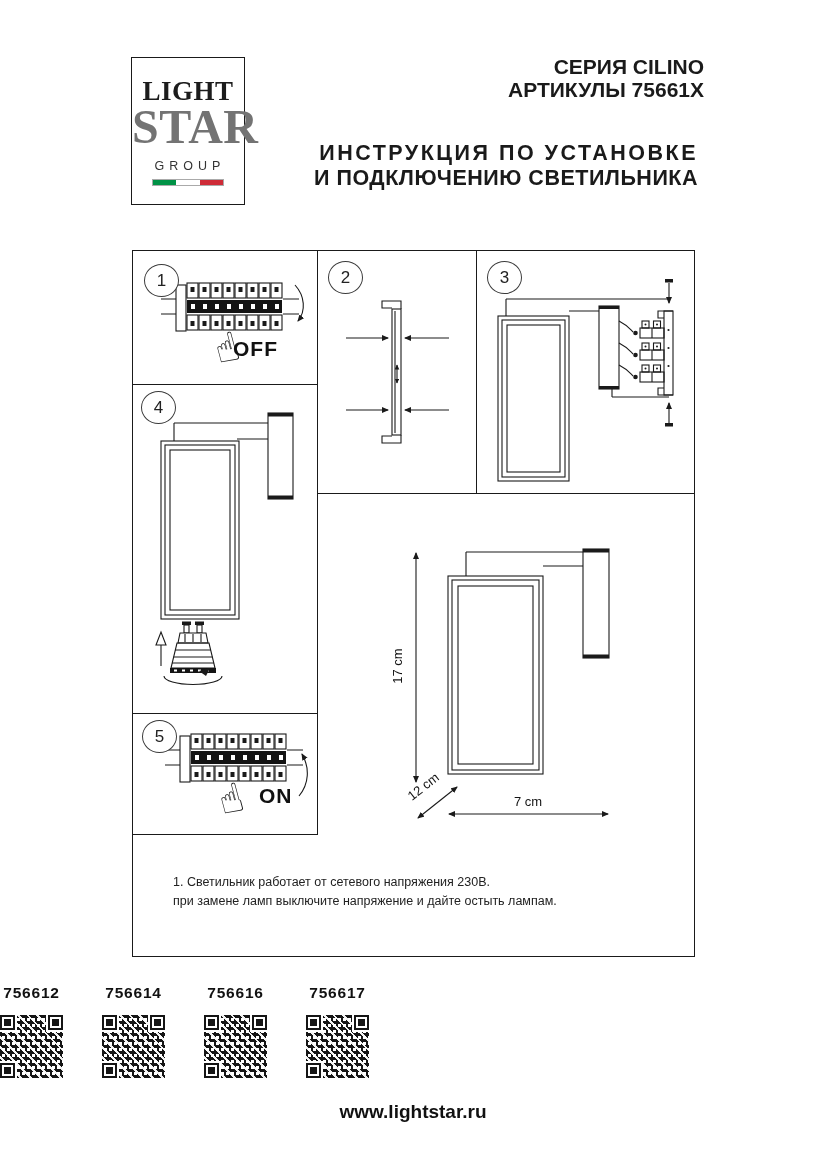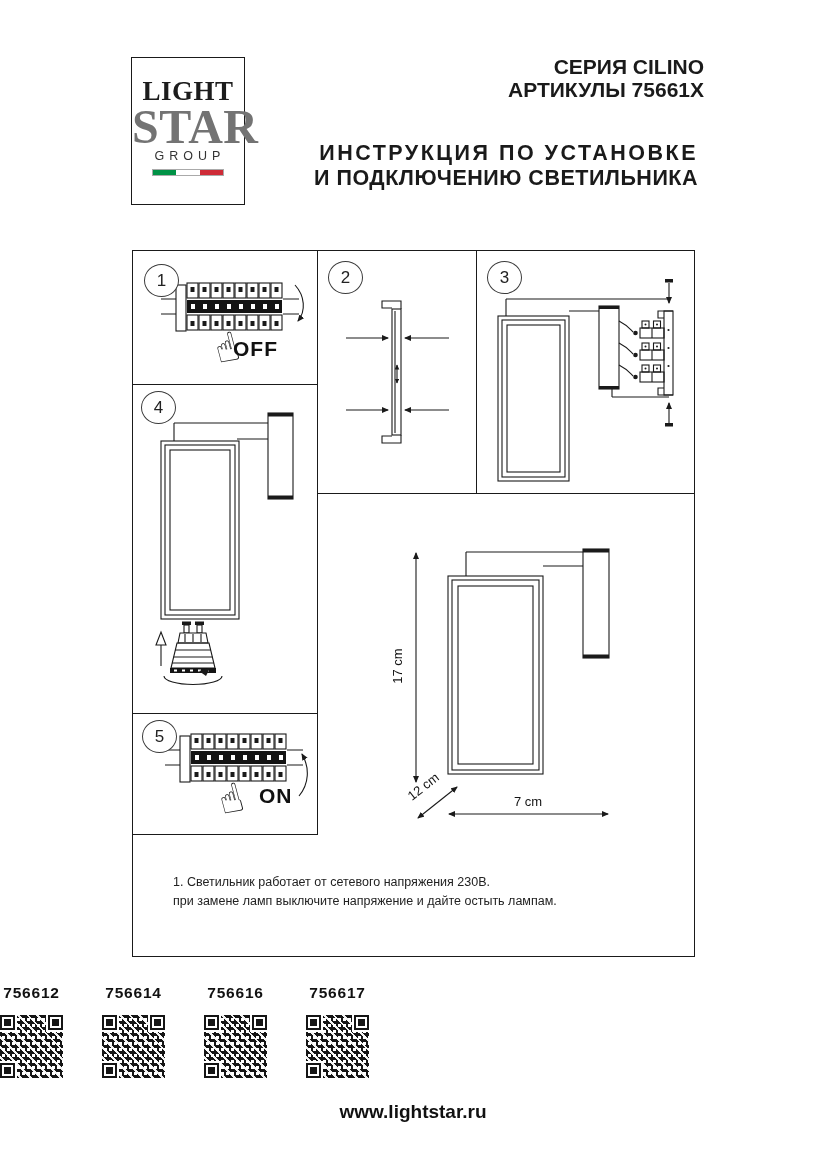--- a/index.html
+++ b/index.html
@@ -6,21 +6,21 @@
   .page{position:relative;width:826px;height:1169px;background:#fff;overflow:hidden;
         font-family:"Liberation Sans",sans-serif;color:#1a1a1a;}
 
   
   .logo-box{position:absolute;left:131px;top:57px;width:114px;height:148px;
             border:1px solid #1a1a1a;text-align:center;box-sizing:border-box;}
   .logo-light{font-family:"Liberation Serif",serif;font-weight:700;font-size:27px;
               letter-spacing:.5px;line-height:1;margin-top:20px;color:#1c1c1c;}
   .logo-star{font-family:"Liberation Serif",serif;font-weight:700;font-size:48px;
              letter-spacing:.5px;line-height:.92;color:#737373;}
-  .logo-group{font-size:12.5px;letter-spacing:5px;text-indent:4px;color:#333;margin-top:0;}
+  .logo-group{font-size:12.5px;letter-spacing:5px;text-indent:4px;color:#333;margin-top:10px;}
   .flag{width:72px;height:7px;margin:6px auto 0;display:flex;border:1px solid #aaa;box-sizing:border-box;}
   .flag i{flex:1;}
   .flag .g{background:#009246;}
   .flag .w{background:#ffffff;}
   .flag .r{background:#ce2b37;}
 
   .hdr-series{position:absolute;right:122px;top:55px;text-align:right;
               font-weight:bold;font-size:21px;line-height:23px;}
   .hdr-instr{position:absolute;right:128px;top:141px;text-align:right;
              font-weight:bold;font-size:21.5px;line-height:25px;}

